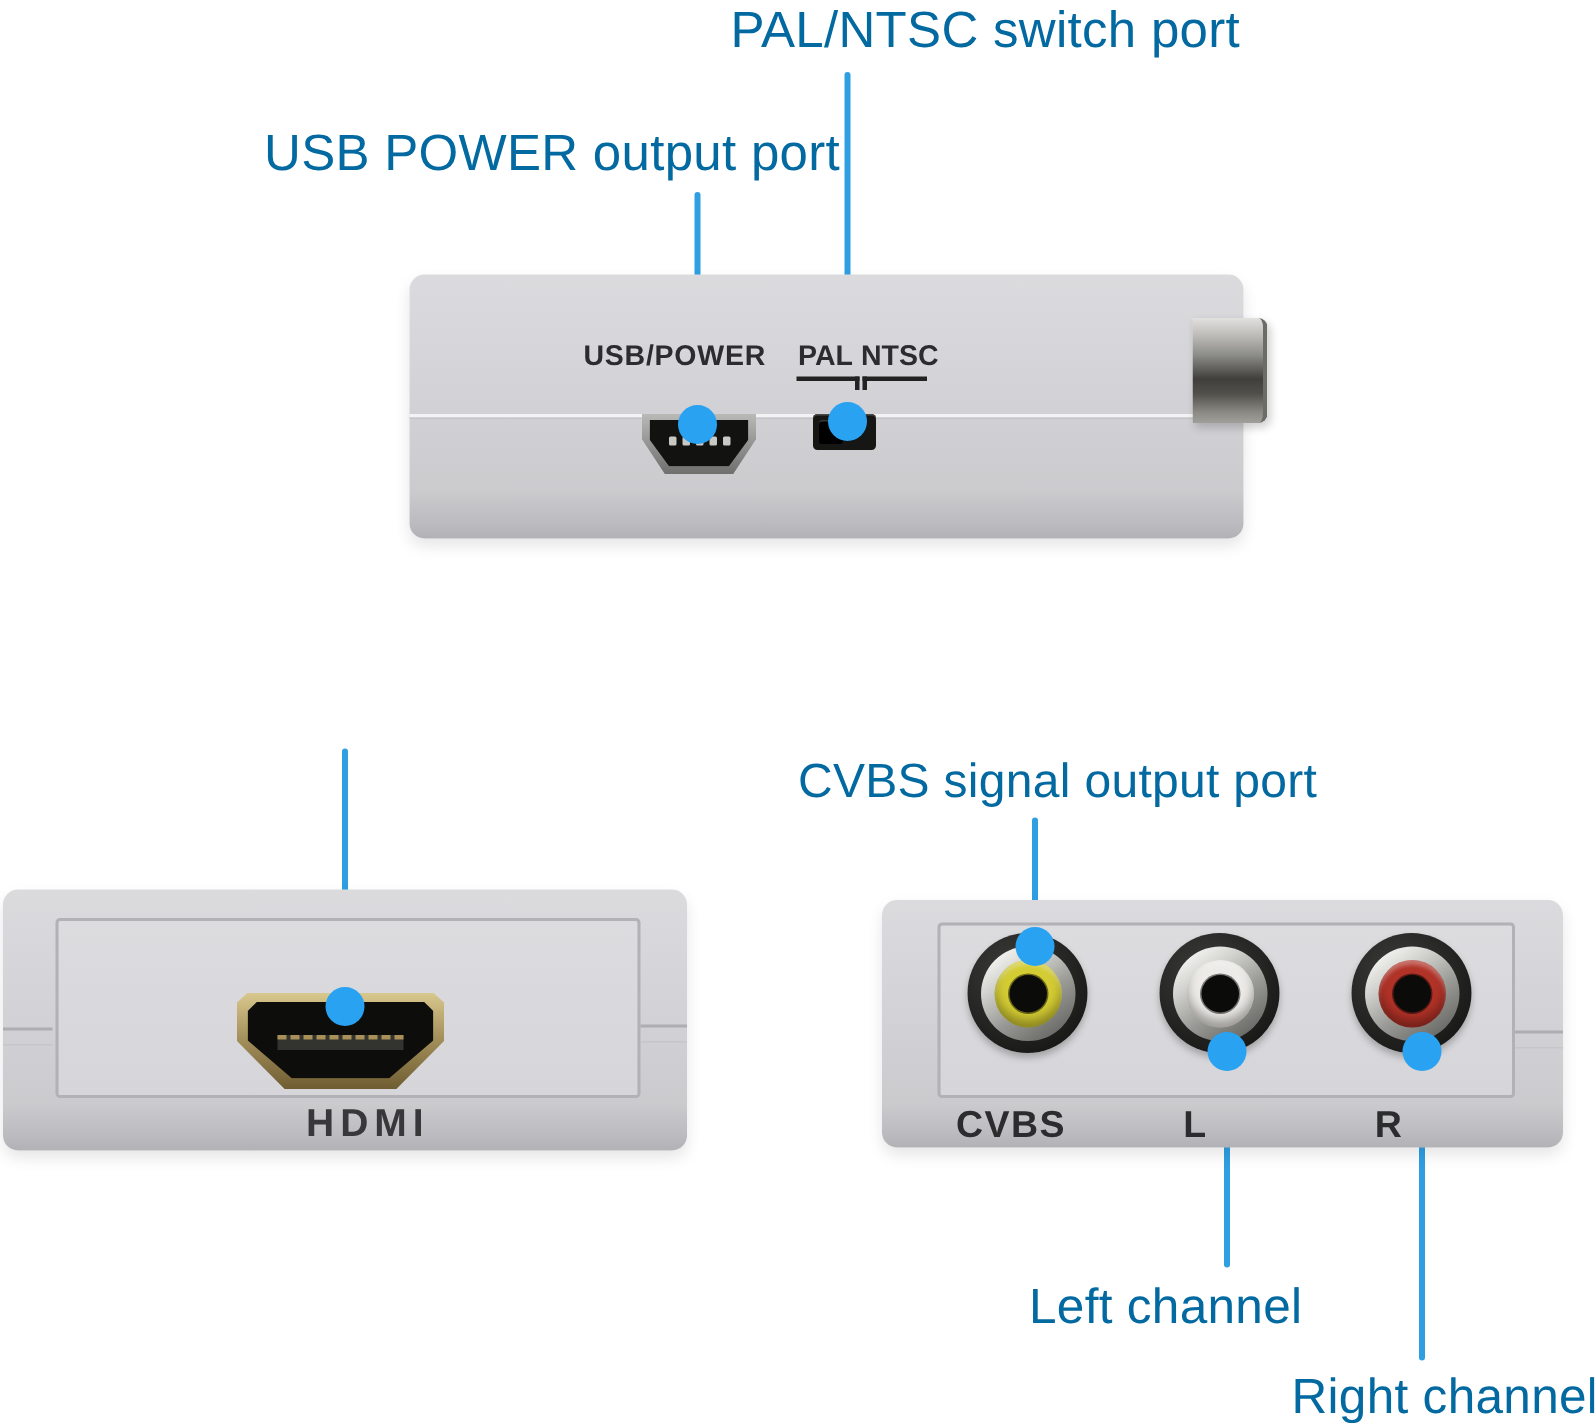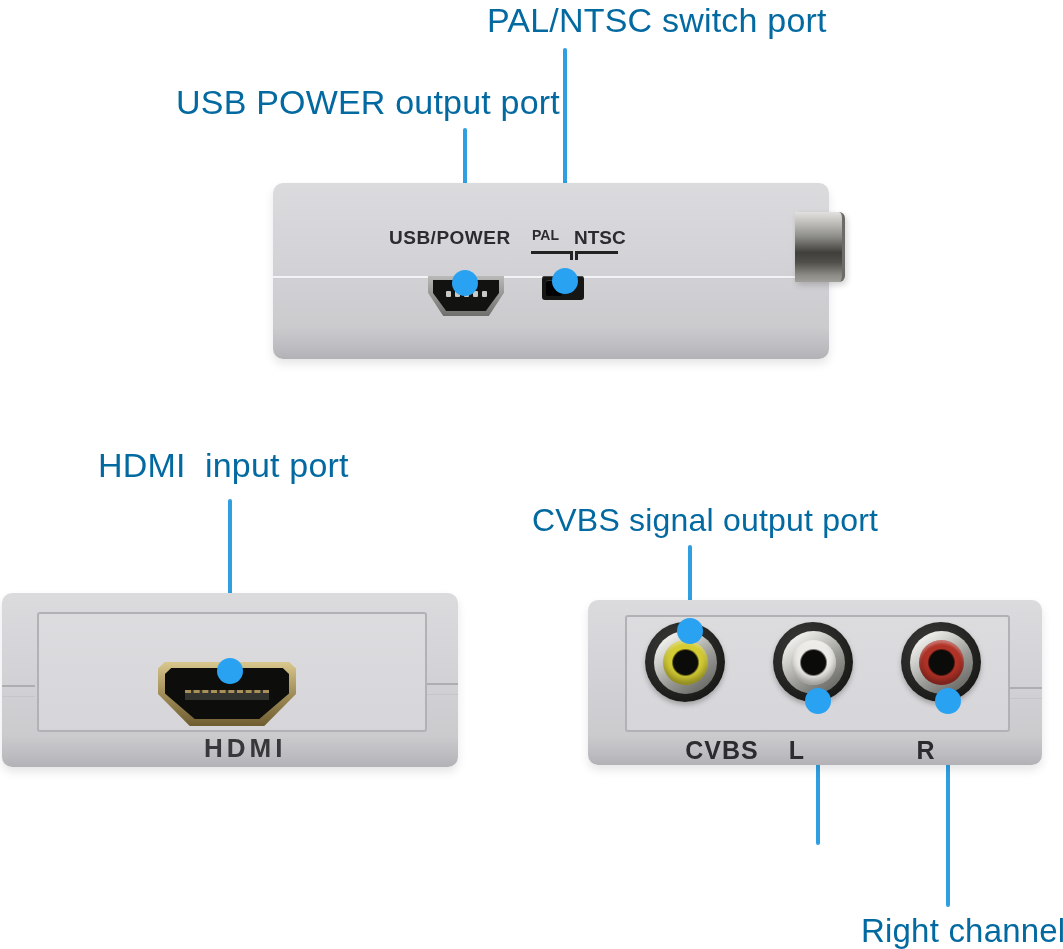--- a/index.html
+++ b/index.html
@@ -56,21 +56,21 @@
     font-weight: bold;
   }
 
   
   #device-top { left: 273px; top: 183px; width: 556px; height: 176px; }
   #device-top .seam {
     position: absolute; left: 0; top: 93px; width: 100%; height: 3px;
     background: linear-gradient(180deg, #f3f3f5 0%, #f3f3f5 55%, #b7b6ba 100%);
   }
   .print-usb { left: 116px; top: 44px; font-size: 19px; letter-spacing: 0.5px; }
-  .print-pal { left: 259px; top: 44px; font-size: 14px; }
+  .print-pal { left: 259px; top: 44px; font-size: 19px; }
   .print-ntsc { left: 301px; top: 44px; font-size: 19px; }
   .bracket { position: absolute; top: 68px; height: 9px; }
   .bracket.pal  { left: 258px; width: 42px; border-top: 3px solid #222; border-right: 3px solid #222; }
   .bracket.ntsc { left: 302px; width: 43px; border-top: 3px solid #222; border-left: 3px solid #222; }
 
   .usb-port {
     position: absolute; left: 155px; top: 93px; width: 76px; height: 40px;
     background: linear-gradient(180deg, #b9b9b7 0%, #8c8c8a 60%, #6f6f6d 100%);
     clip-path: polygon(0 0, 100% 0, 100% 42%, 80% 100%, 20% 100%, 0 42%);
   }
@@ -157,22 +157,22 @@
     color: #2c2c2e; font-weight: bold; font-size: 25px; letter-spacing: 1px;
   }
 </style>
 </head>
 <body>
 
 <div id="canvas">
 
   <div class="callout-label" style="left:487px; top:2px;">PAL/NTSC switch port</div>
   <div class="callout-label" style="left:176px; top:84px;">USB POWER output port</div>
-  <div class="callout-label" style="left:98px; top:447px;">HDMI  input port</div>
   <div class="callout-label small" style="left:532px; top:503px;">CVBS signal output port</div>
+  <div class="callout-label" style="left:686px; top:853px; font-size:33px;">Left channel</div>
   <div class="callout-label" style="left:861px; top:913px; font-size:33px;">Right channel</div>
 
   <div class="callout-line" style="left: 563px; top: 48px; height: 232px; background: rgb(47, 159, 226);"></div>
   <div class="callout-line" style="left: 463px; top: 128px; height: 155px; background: rgb(47, 159, 226);"></div>
   <div class="callout-line" style="left: 228px; top: 499px; height: 172px; background: rgb(47, 159, 226);"></div>
   <div class="callout-line" style="left: 688px; top: 545px; height: 86px; background: rgb(47, 159, 226);"></div>
   <div class="callout-line" style="left: 816px; top: 700px; height: 145px; background: rgb(47, 159, 226);"></div>
   <div class="callout-line" style="left: 946px; top: 700px; height: 207px; background: rgb(47, 159, 226);"></div>
 
   <div class="device" id="device-top">
@@ -228,21 +228,21 @@
       </div>
     </div>
     <div class="jack" style="left:313px; top:22px;">
       <div class="metal">
         <div class="ring" style="background: rgb(177, 50, 39);">
           <div class="hole"></div>
         </div>
       </div>
     </div>
 
-    <div class="jack-label" style="left:86px;margin-left:48px;">CVBS</div>
+    <div class="jack-label" style="left:86px;">CVBS</div>
     <div class="jack-label" style="left:209px;">L</div>
     <div class="jack-label" style="left:338px;">R</div>
   </div>
 
   <div class="callout-dot" style="left: 552px; top: 268px; background: rgb(42, 162, 242);"></div>
   <div class="callout-dot" style="left: 452px; top: 270px; background: rgb(42, 162, 242);"></div>
   <div class="callout-dot" style="left: 217px; top: 658px; background: rgb(42, 162, 242);"></div>
   <div class="callout-dot" style="left: 677px; top: 618px; background: rgb(42, 162, 242);"></div>
   <div class="callout-dot" style="left: 805px; top: 688px; background: rgb(42, 162, 242);"></div>
   <div class="callout-dot" style="left: 935px; top: 688px; background: rgb(42, 162, 242);"></div>

